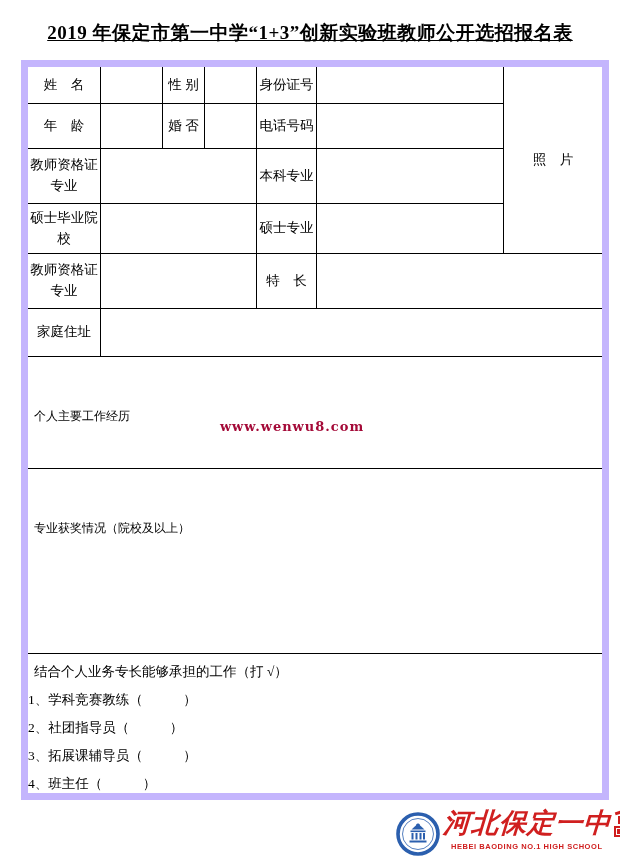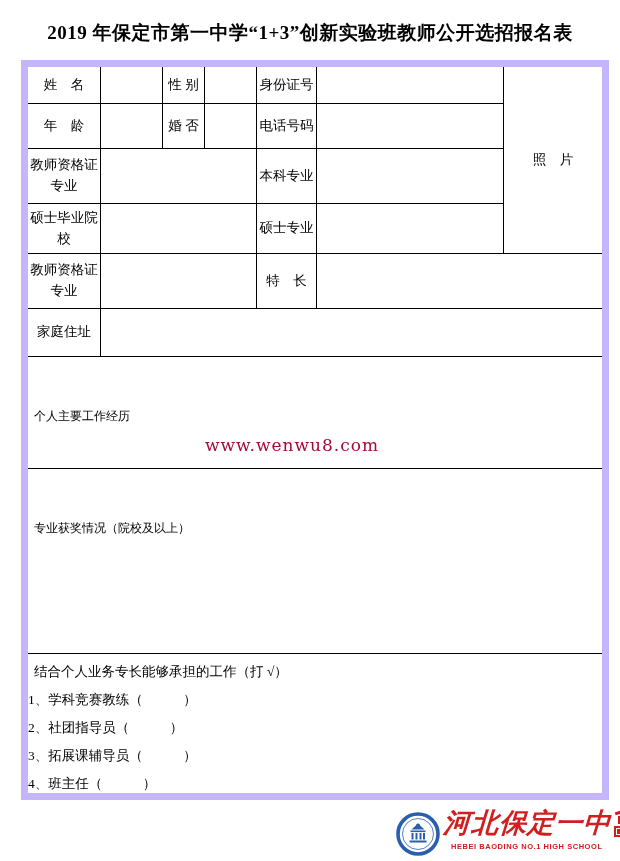--- a/index.html
+++ b/index.html
@@ -2,36 +2,36 @@
 <html><head>
 <meta charset="utf-8">
 <style>
   html,body{margin:0;padding:0;}
   body{
     width:620px;height:861px;background:#ffffff;position:relative;
     font-family:"Liberation Serif","DejaVu Serif",serif;color:#000;
   }
   .page-title{
     position:absolute;top:20px;left:0;width:620px;text-align:center;
-    font-size:19px;font-weight:bold;letter-spacing:.5px;white-space:nowrap;
+    font-size:19px;font-weight:bold;letter-spacing:.5px;white-space:nowrap;text-decoration:underline;
   }
   table.form{
     position:absolute;left:21px;top:60px;width:581px;
     border-collapse:collapse;table-layout:fixed;
     border:7px solid #c4b5fd;
   }
   table.form td{
     border:1px solid #000;font-size:13.5px;padding:0;overflow:hidden;
   }
   td.lbl{text-align:center;line-height:1.55;padding:2px 5px;}
   td.sec{vertical-align:top;text-align:left;position:relative;}
   .sec-label{padding:7px 6px 0 6px;font-size:12px;margin-top:44px;}
   .watermark{
-    position:absolute;left:46%;top:78px;transform:translateX(-50%);
-    color:#a40a38;font-weight:normal;font-size:17px;letter-spacing:1px;
+    position:absolute;left:46%;top:62px;transform:translateX(-50%);
+    color:#a40a38;font-weight:bold;font-size:13px;letter-spacing:1px;
     font-family:"DejaVu Serif",serif;white-space:nowrap;
   }
   .check-title{padding:9px 6px 0 6px;font-size:13.5px;}
   .check-item{margin-top:10px;font-size:13.5px;}
   
   .logo{
     position:absolute;left:396px;top:810px;height:50px;width:224px;
     display:flex;align-items:flex-start;
   }
   .emblem{flex:0 0 auto;margin-top:2px;}

